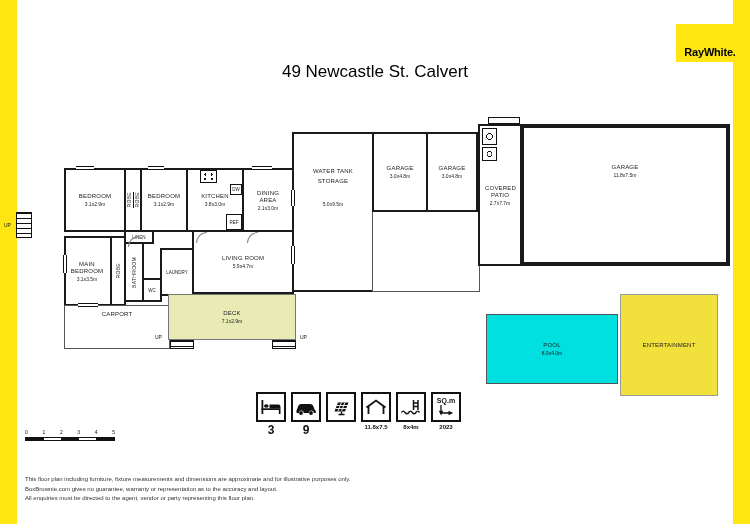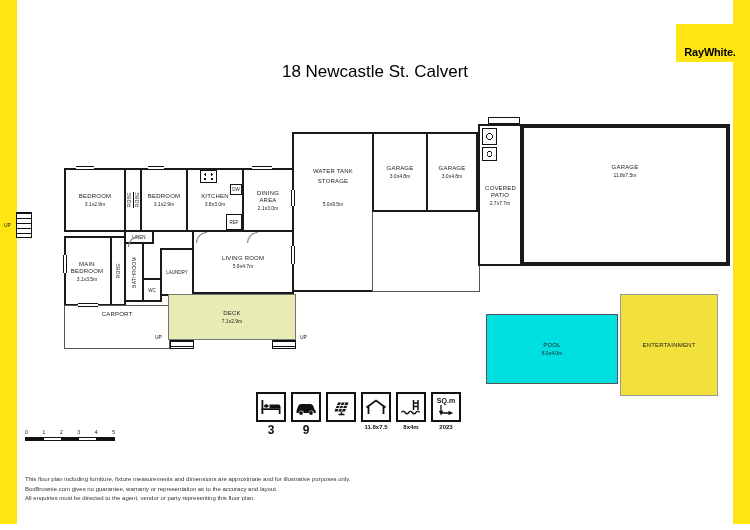--- a/index.html
+++ b/index.html
@@ -53,21 +53,21 @@
 <body>
 
 <div id="canvas">
 
   <div class="ybar" style="left:0;"></div>
   <div class="ybar" style="left:733px;"></div>
   <div id="logo">
     <span>RayWhite.</span>
   </div>
 
-  <div id="title">18 Newcastle St. Calvert</div>
+  <div id="title">49 Newcastle St. Calvert</div>
 
   <div>
 
     <div class="room" style="left:292px;top:132px;width:82px;height:160px;justify-content:flex-start;padding-top:34px;">
       <span class="nm">WATER TANK</span>
       <span class="nm" style="margin-top:3px;">STORAGE</span>
       <span class="dm" style="margin-top:16px;">5.0x9.5m</span>
     </div>
     <div class="room open" style="left:372px;top:132px;width:108px;height:160px;"></div>
 

